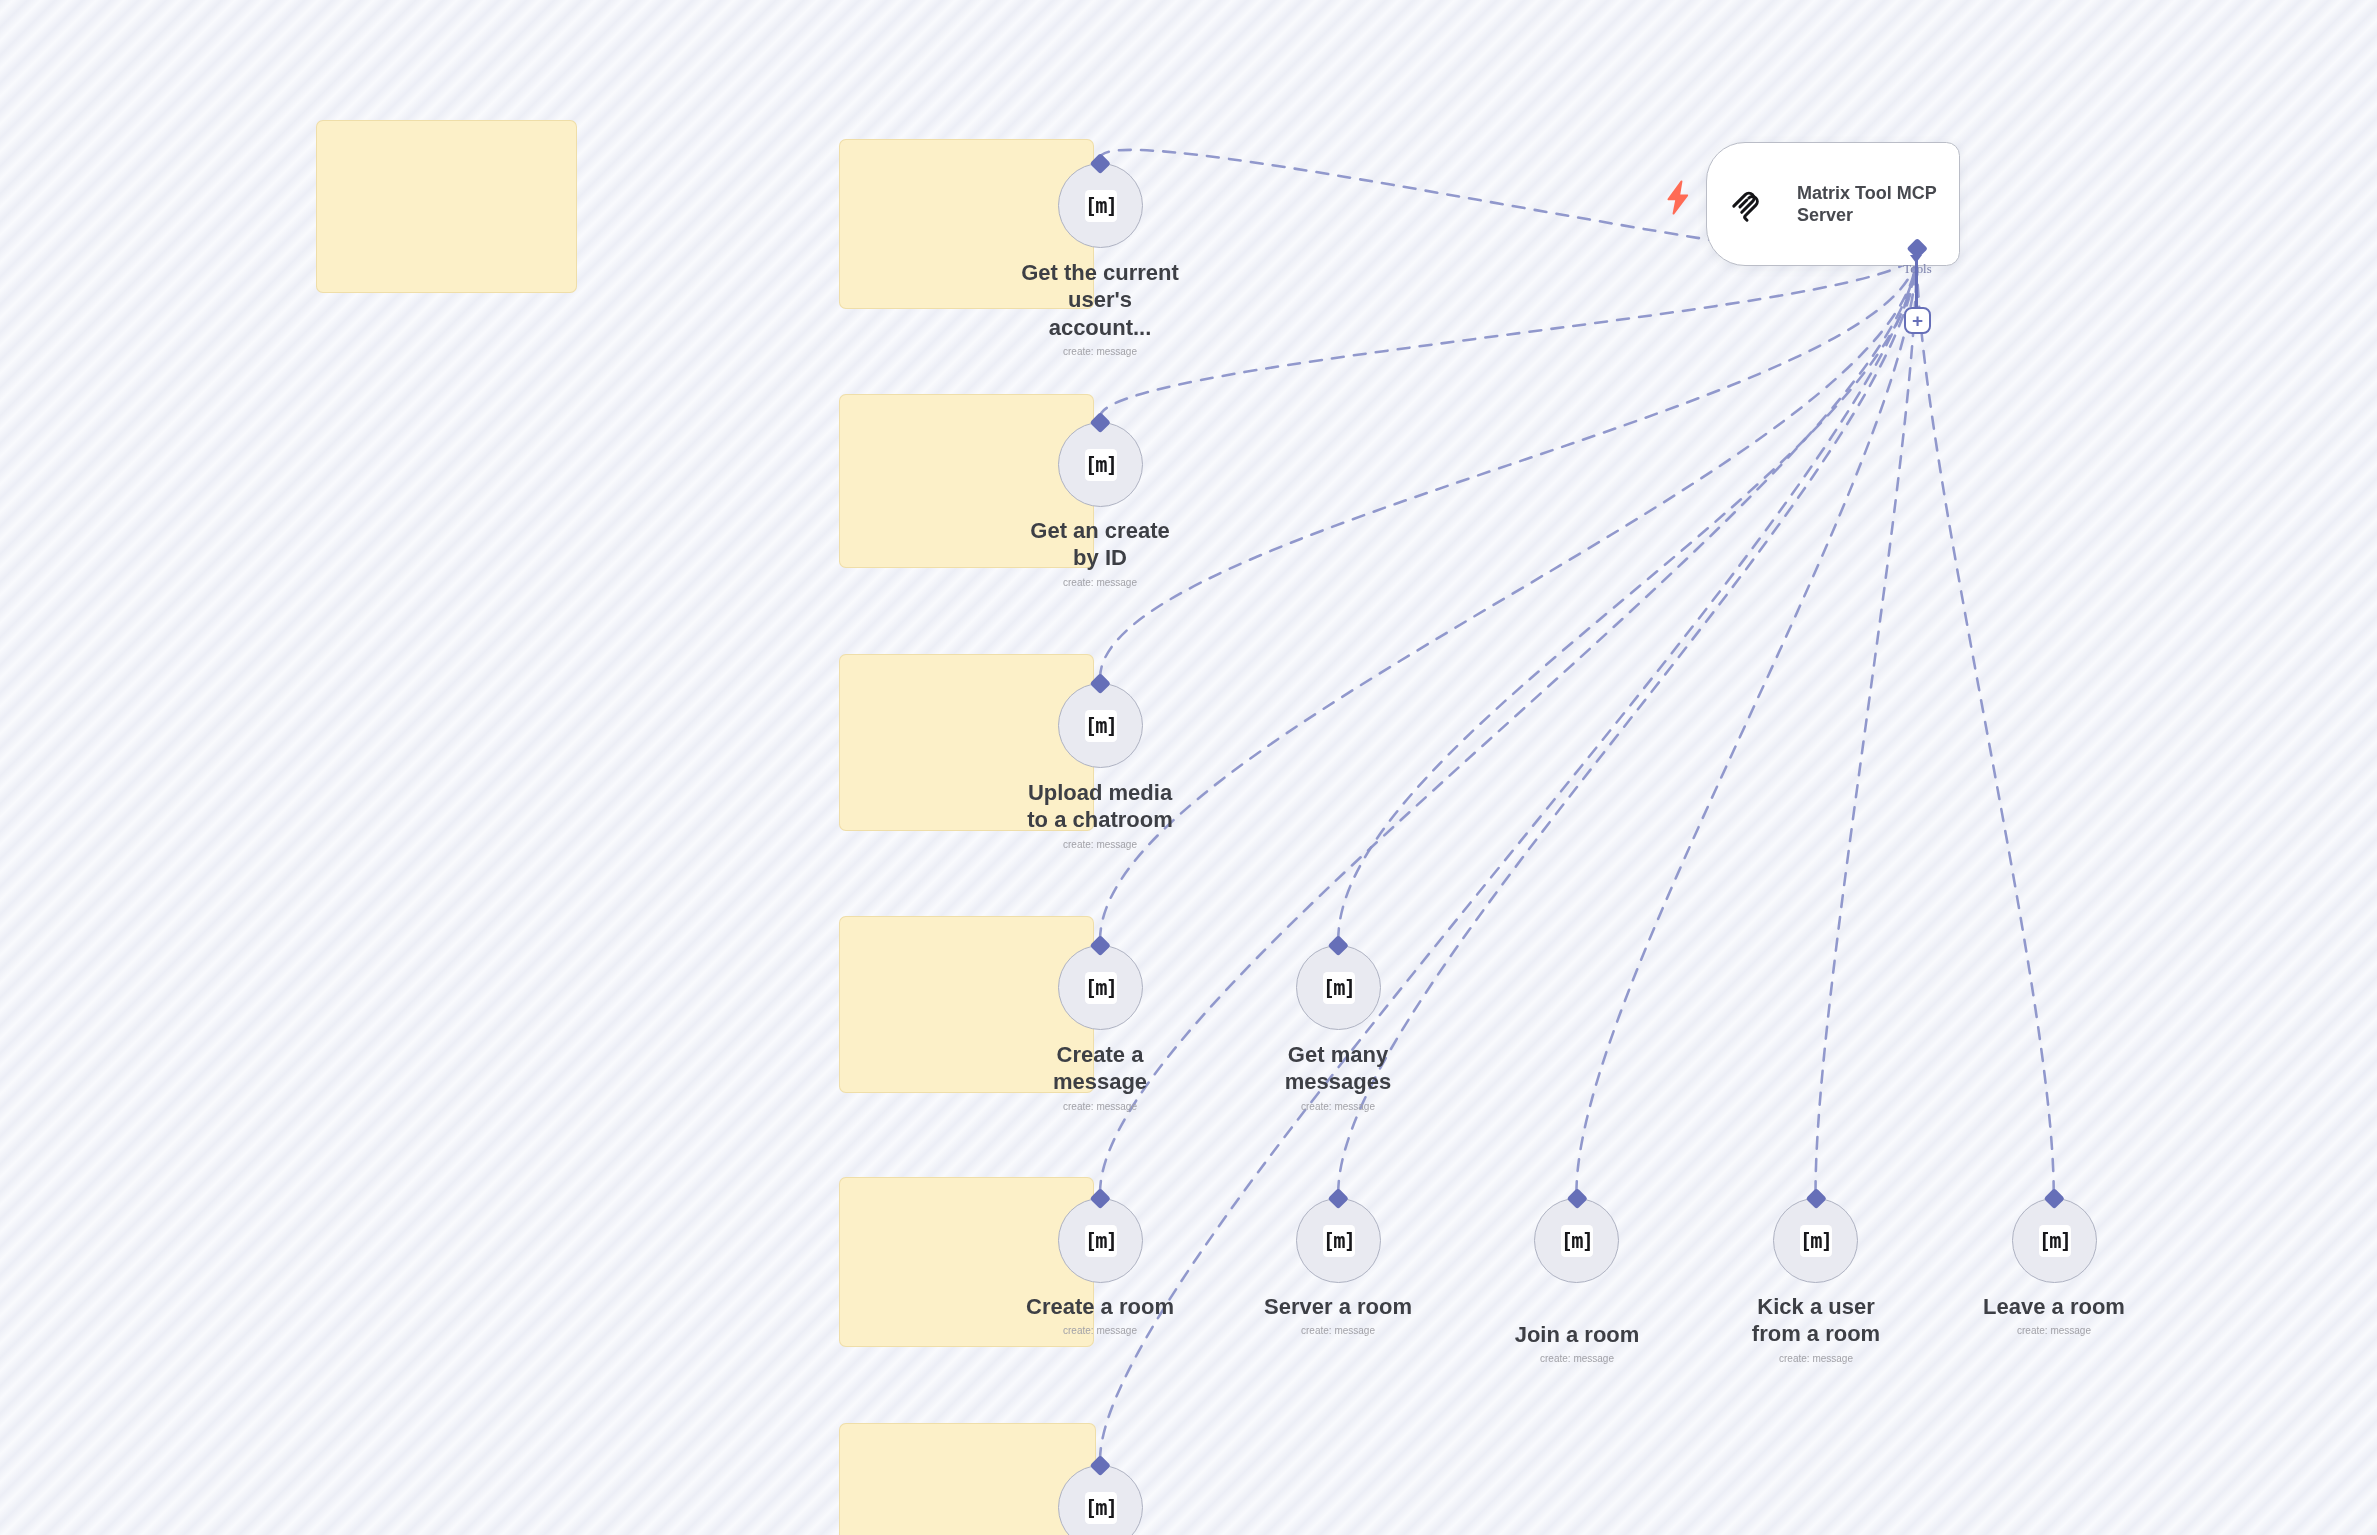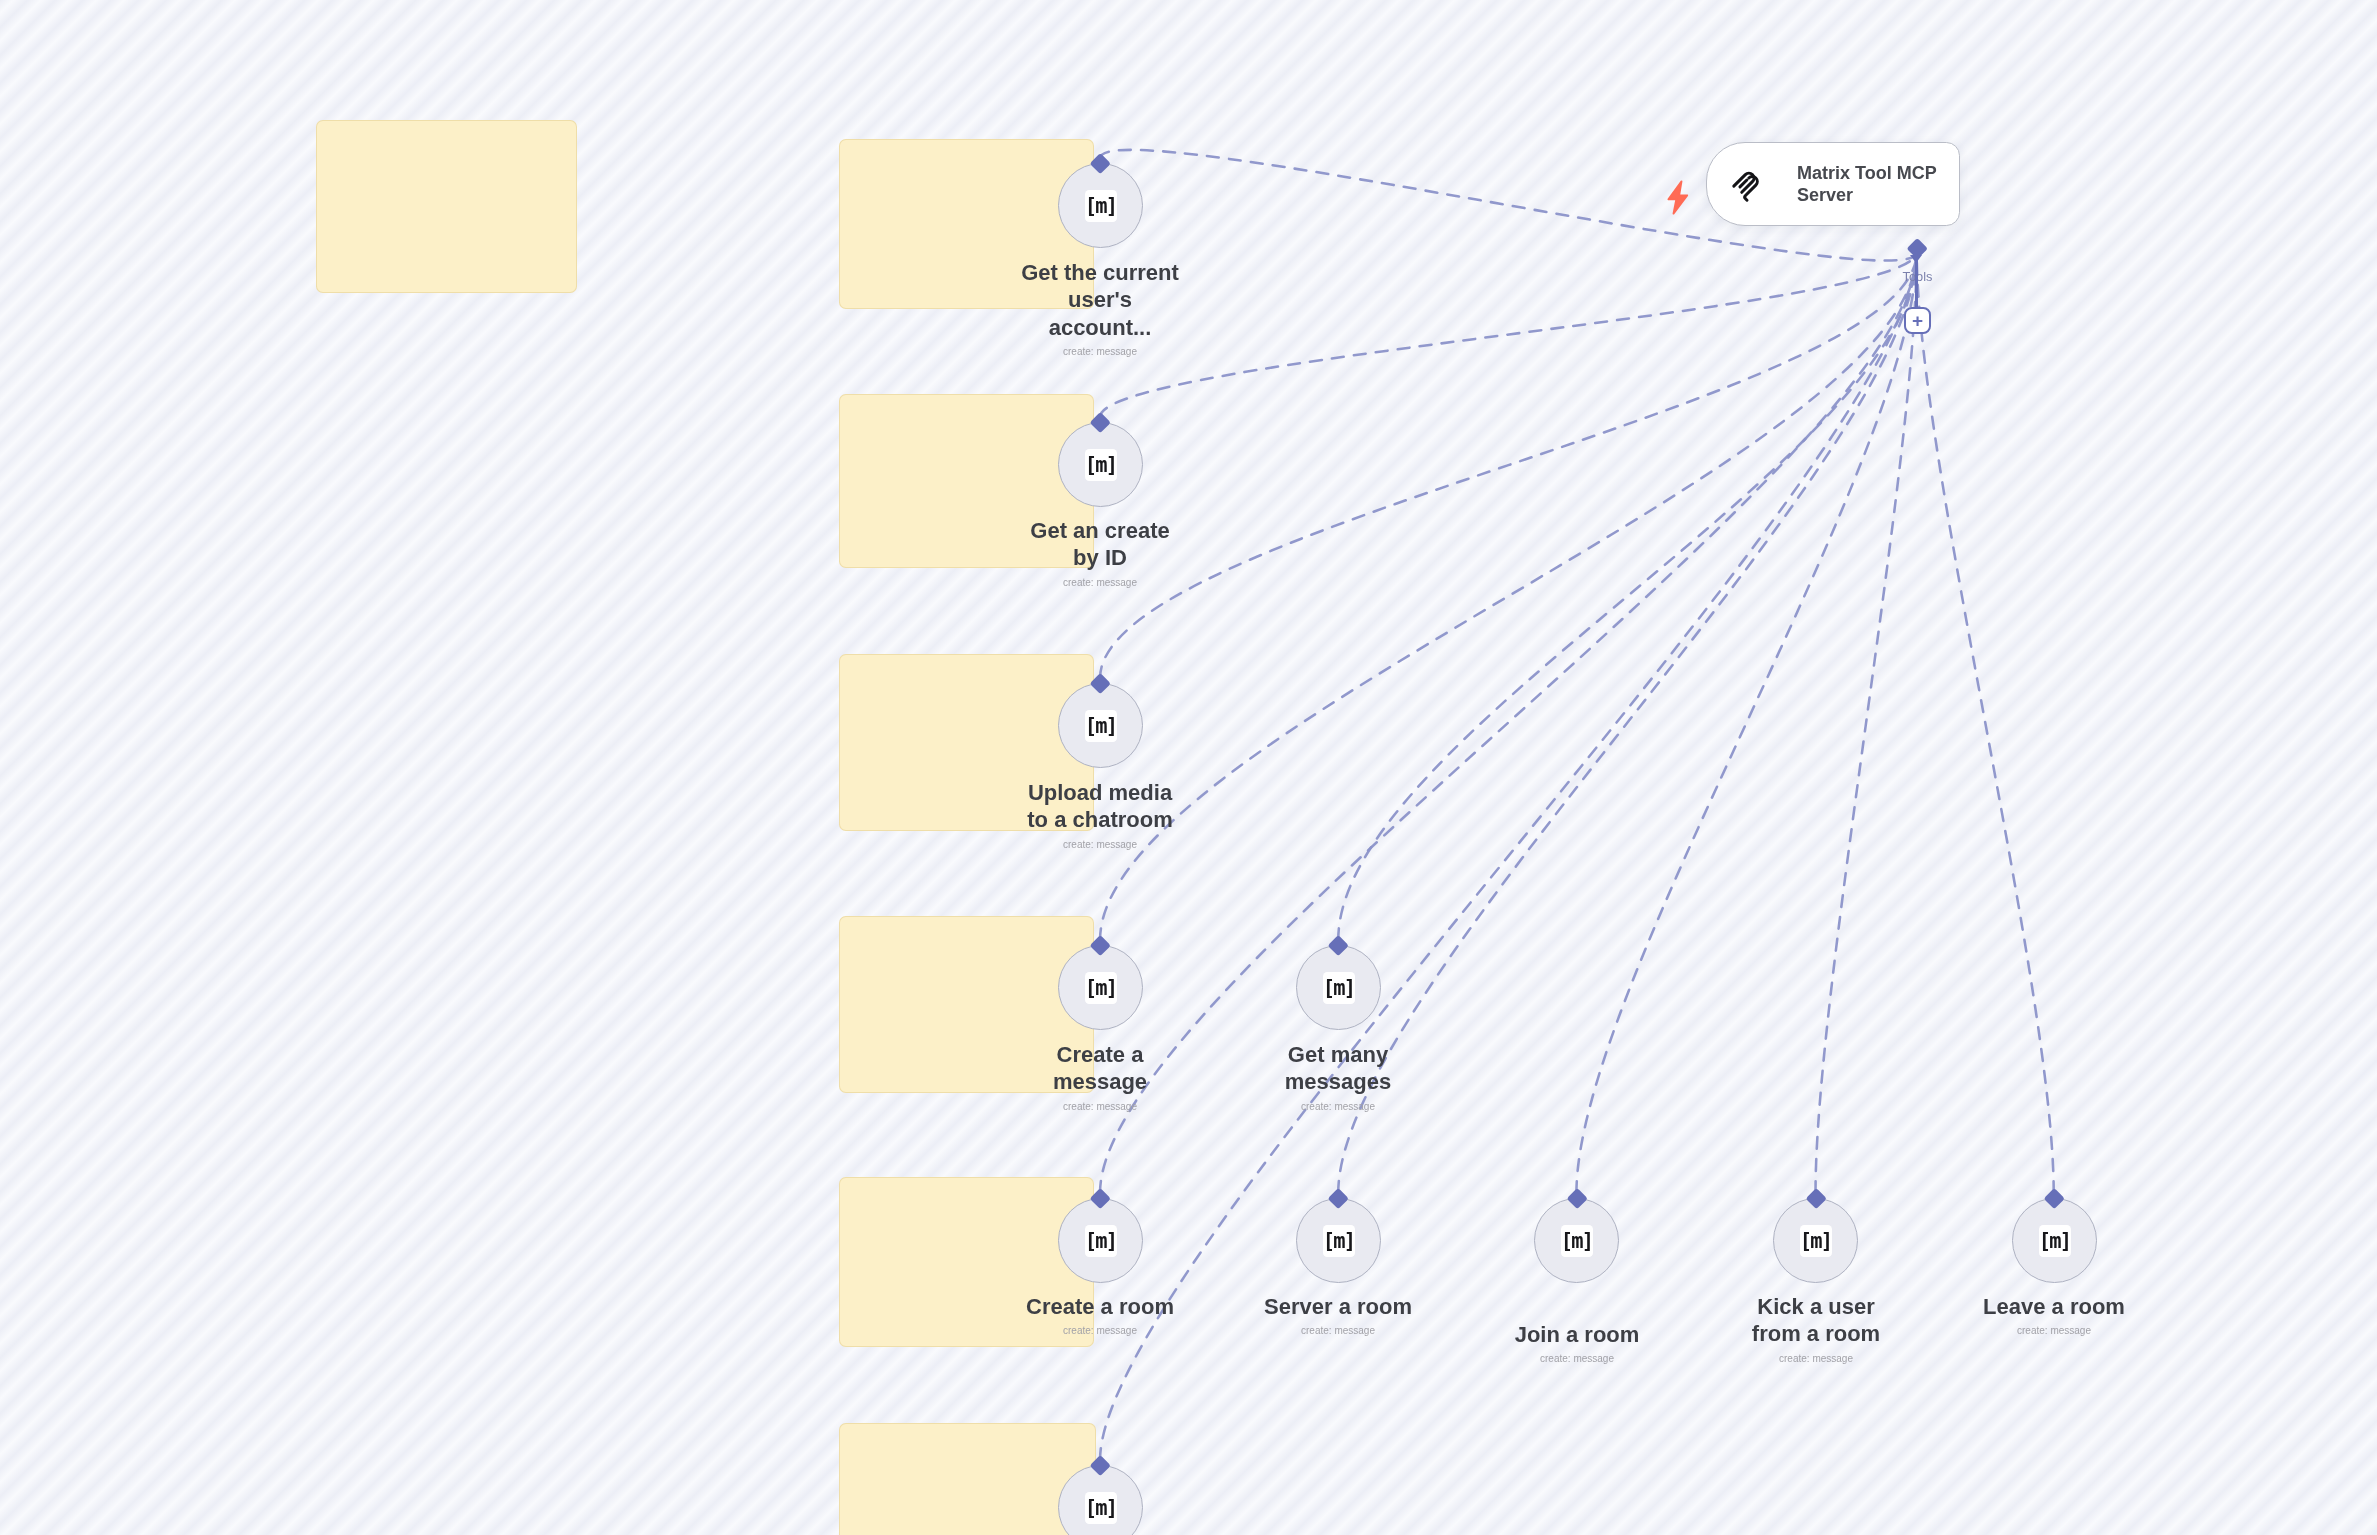--- a/index.html
+++ b/index.html
@@ -298,32 +298,32 @@
 
   </div>
     </div>
 
   <div id="mcp-layer" class="layer">
 
     <svg class="trigger-bolt" width="37" height="41" viewBox="0 0 24 24" style="left: 1661px; top: 177px;">
       <path d="M13.3 1.5 L4.8 13.2 h5.1 L8.1 22.5 l8.9 -11.9 h-5.2 l1.5 -9.1 z" fill="#ff6b55" stroke="#ff6b55" stroke-width="1.2" stroke-linejoin="round"></path>
     </svg>
 
-    <div class="mcp-node" style="left: 1706px; top: 142px; width: 254px; height: 84px; gap: 32px;">
+    <div class="mcp-node" style="left: 1706px; top: 142px; width: 254px; height: 124px; gap: 32px;">
       <svg width="39" height="39" viewBox="0 0 24 24" fill="none" stroke="#141417" stroke-width="2" stroke-linecap="round">
         <path d="M3.2 13.1 L10.9 5.4 c1.3 -1.3 3.4 -1.3 4.7 0 c1.3 1.3 1.3 3.4 0 4.7 L8.5 17.2"></path>
         <path d="M13.2 7.7 c1.3 -1.3 3.4 -1.3 4.7 0 c1.3 1.3 1.3 3.4 0 4.7 L11 19.3 c-0.6 0.6 -0.6 1.6 0 2.2 l1 1"></path>
         <path d="M11.9 9 L7.3 13.6"></path>
       </svg>
       <div class="mcp-title">Matrix Tool MCP Server</div>
     </div>
 
     <div class="port-diamond" id="tools-port-diamond" style="left: 1910px; top: 241px;"></div>
     <div class="port-caret" id="tools-port-caret" style="left: 1910px; top: 255px;"></div>
-    <div class="port-label" id="tools-port-label" style="left: 1858px; top: 269px;">Tools</div>
+    <div class="port-label" id="tools-port-label" style="left: 1858px; top: 262px; font-family: Liberation Serif, serif;">Tools</div>
     <div class="trunk-line" id="trunk-line" style="left: 1915px; top: 248px; height: 60px;"></div>
     <button class="add-tool-btn" id="add-tool-btn" style="left: 1904px; top: 307px;">
       <span>+</span>
     </button>
 
   </div>
 </div>
 
 
 </body></html>

